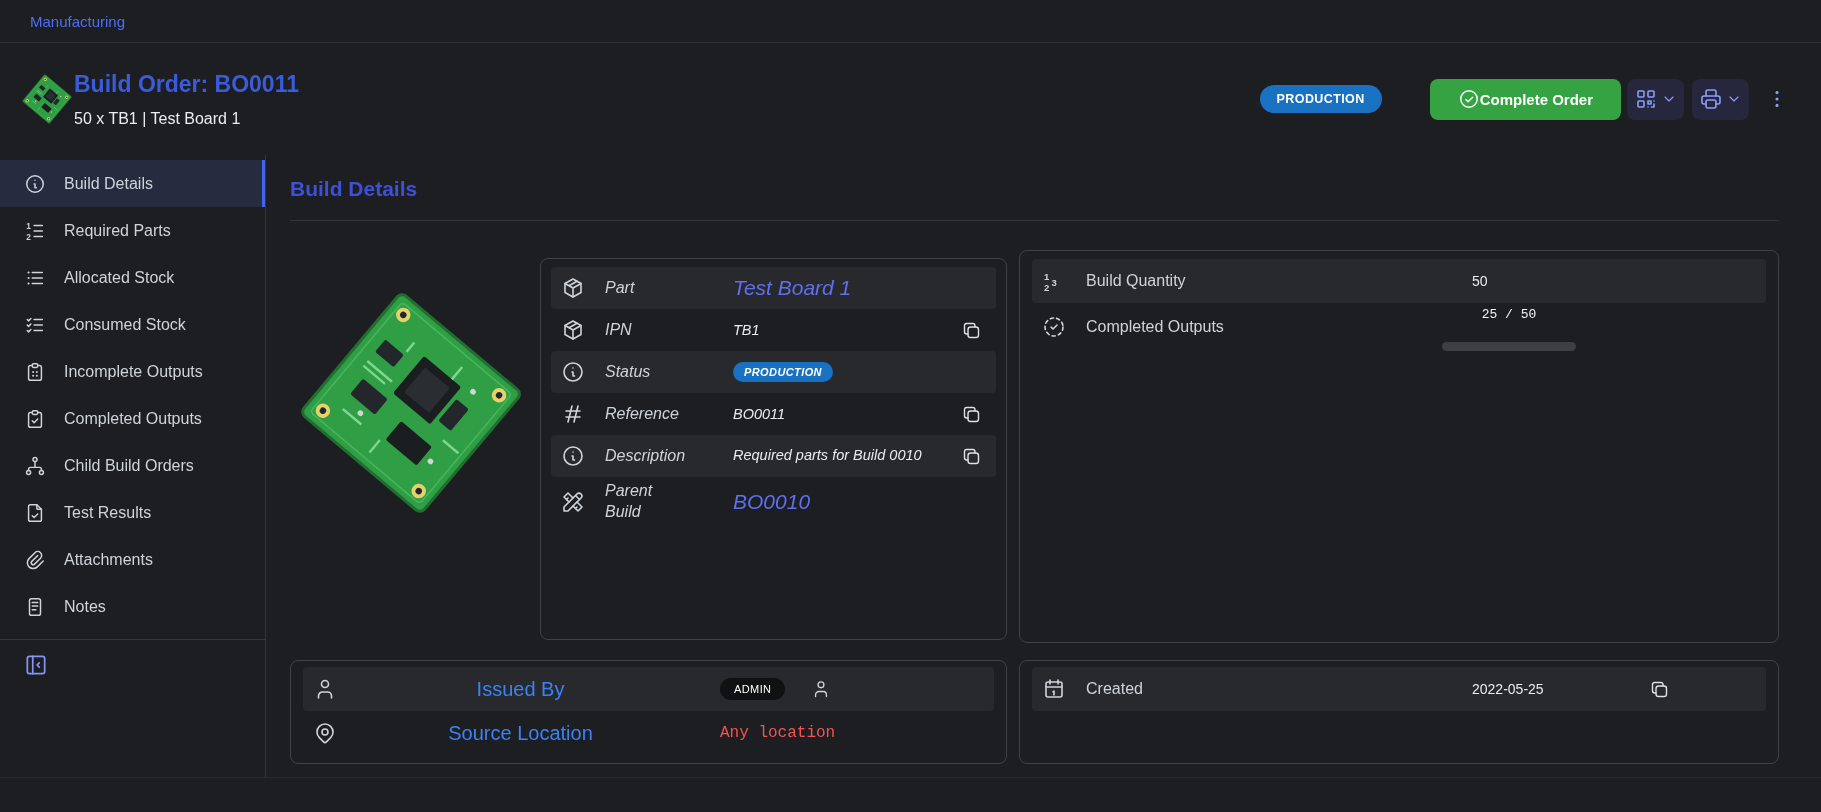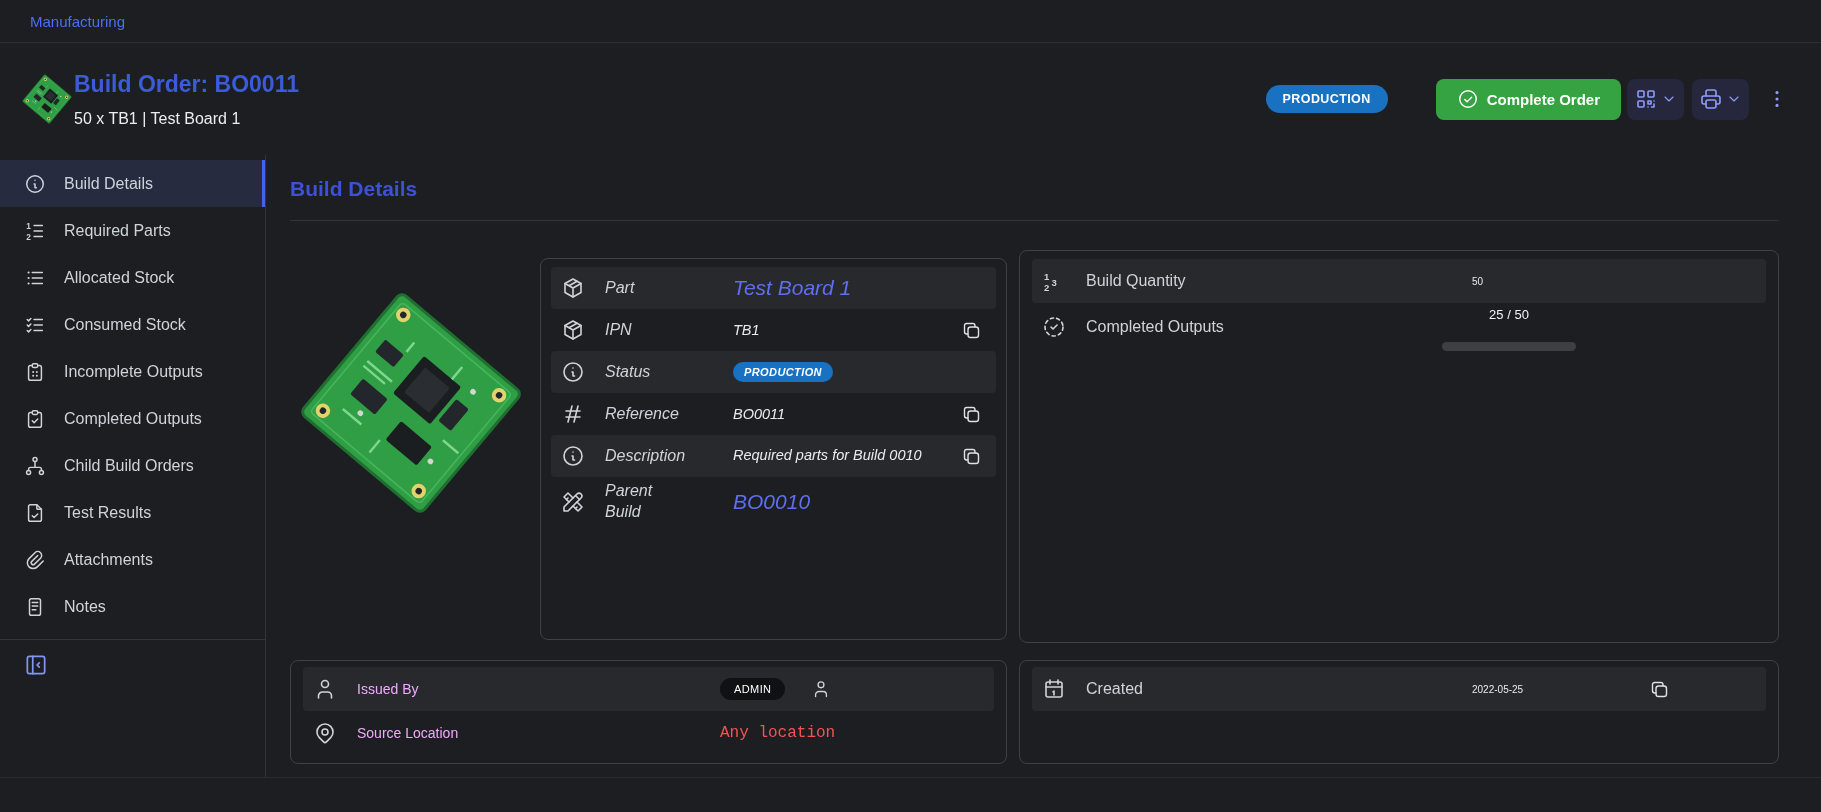--- a/index.html
+++ b/index.html
@@ -15,22 +15,22 @@
 
   
   .pagehead { height:112px; display:flex; align-items:center; padding:0 30px 0 20px; }
   .pcb-thumb { width:54px; height:54px; }
   .titles { }
   .page-title { font-size:23px; font-weight:700; color:#3b5bdb; margin-bottom:12px; }
   .page-subtitle { font-size:16px; color:#ebedef; }
   .actions { margin-left:auto; display:flex; align-items:center; }
   .status-pill { background:#1971c2; color:#fff; font-weight:700; font-size:12.5px;
                  letter-spacing:.4px; padding:7px 17px; border-radius:15px; margin-right:48px; }
-  .btn-complete { display:flex; align-items:center; gap:8px; background:#36a342; color:#fff;
-                  border:none; border-radius:8px; padding:0 21px; height:41px;
+  .btn-complete { display:flex; align-items:center; gap:0; background:#36a342; color:#fff;
+                  border:none; border-radius:8px; padding:0 28px; height:41px;
                   font-size:15px; font-weight:600; cursor:pointer; font-family:inherit; }
   .btn-complete svg { width:22px; height:22px; }
   .iconbtn { display:flex; align-items:center; justify-content:center; gap:3px;
              background:#26273c; color:#8f9dfa; border:none; border-radius:8px;
              width:57px; height:41px; cursor:pointer; }
   .iconbtn svg.main-g { width:24px; height:24px; }
   .iconbtn svg.chev { width:16px; height:16px; }
   .gap6 { width:6px; } .gap8 { width:8px; } .gap14 { width:14px; }
   .dotsbtn { background:transparent; border:none; color:#8f9dfa; width:28px; height:41px;
              display:flex; align-items:center; justify-content:center; cursor:pointer; }
@@ -76,33 +76,33 @@
   .copybtn svg { width:21px; height:21px; }
   .mini-badge { background:#1971c2; color:#fff; font-weight:700; font-size:11px;
                 letter-spacing:.4px; padding:4px 11px; border-radius:11px; font-family:inherit; }
 
   
   .qpanel { padding:8px 12px; }
   .qrow { display:flex; align-items:center; min-height:44px; padding:0 10px; border-radius:4px; }
   .qrow.hl { background:#28292d; }
   .qlabel { flex:1; font-size:16px; color:#ced4da; }
   .qvalue { width:340px; display:flex; align-items:center; flex:none; }
-  .qtext { margin-left:56px; font-size:10px;text-align:center; }
+  .qtext { margin-left:56px; font-size:14px;text-align:center; }
   .qvalue .copybtn { margin-right:86px; }
   .progress-block { margin-left:26px; width:134px; display:flex; flex-direction:column;
-                    align-items:center; gap:20px; padding-top:4px; }
+                    align-items:center; gap:20px; padding-top:4px;font-family:Liberation Mono, monospace; }
   .progress-label { font-size:13px; color:#f1f3f5; }
   .progress-track { width:134px; height:9px; border-radius:5px; background:#3e3f43; overflow:hidden; }
   .progress-fill { height:100%; background:#e8590c; border-radius:5px 0 0 5px; }
 
   
   .bpanel { padding:6px 12px; }
   .brow { display:flex; align-items:center; min-height:44px; padding:0 10px; border-radius:4px; }
   .brow.hl { background:#28292d; }
-  .blabel { flex:1; font-size:14px; color:#f0abfc; }
+  .blabel { flex:1; font-size:20px; color:#3b82f6;text-align:center; }
   .bvalue { width:300px; display:flex; align-items:center; flex:none; }
   .bvalue > :first-child { margin-left:36px; }
   .admin-badge { background:#101113; color:#fff; font-weight:400; font-size:11px;
                  letter-spacing:.4px; padding:5px 14px; border-radius:12px; }
   .user-ico-sm { width:20px; height:20px; color:#ced4da; margin-left:26px; }
   .danger-text { color:#fa5252; font-size:16px;font-family:Liberation Mono, monospace; }
   .footer { height:35px; border-top:1px solid #2b2c30; }
 </style>
 </head>
 <body>

